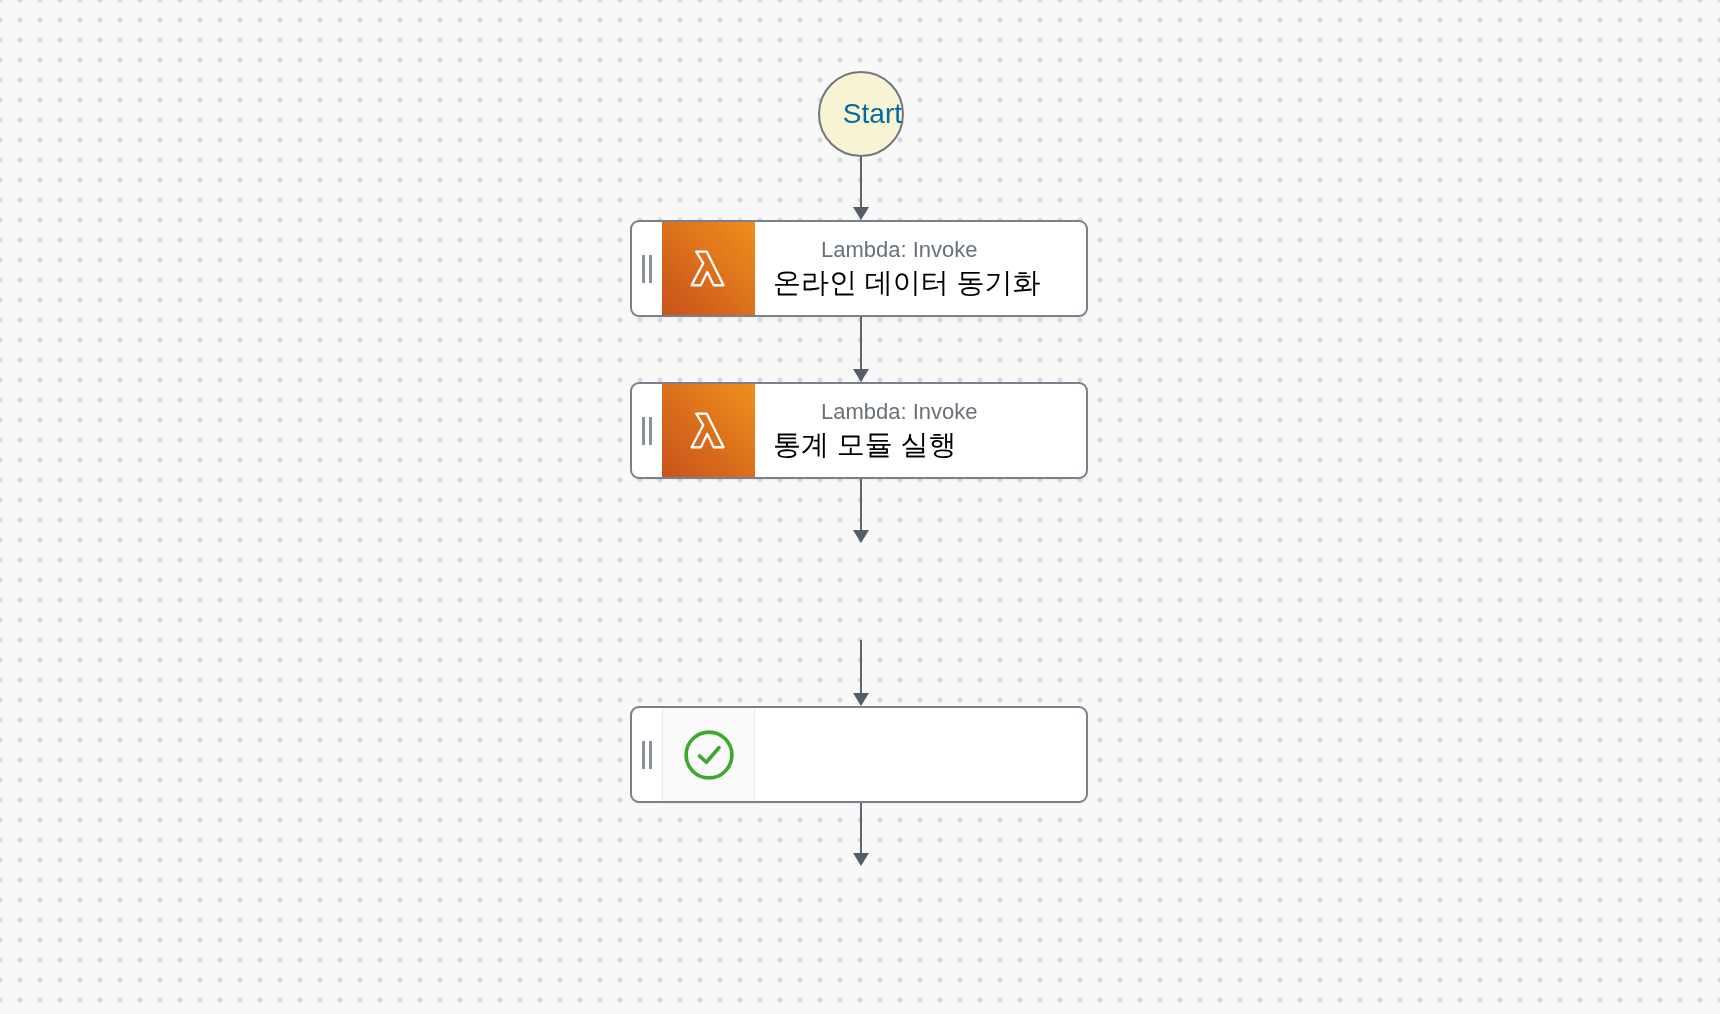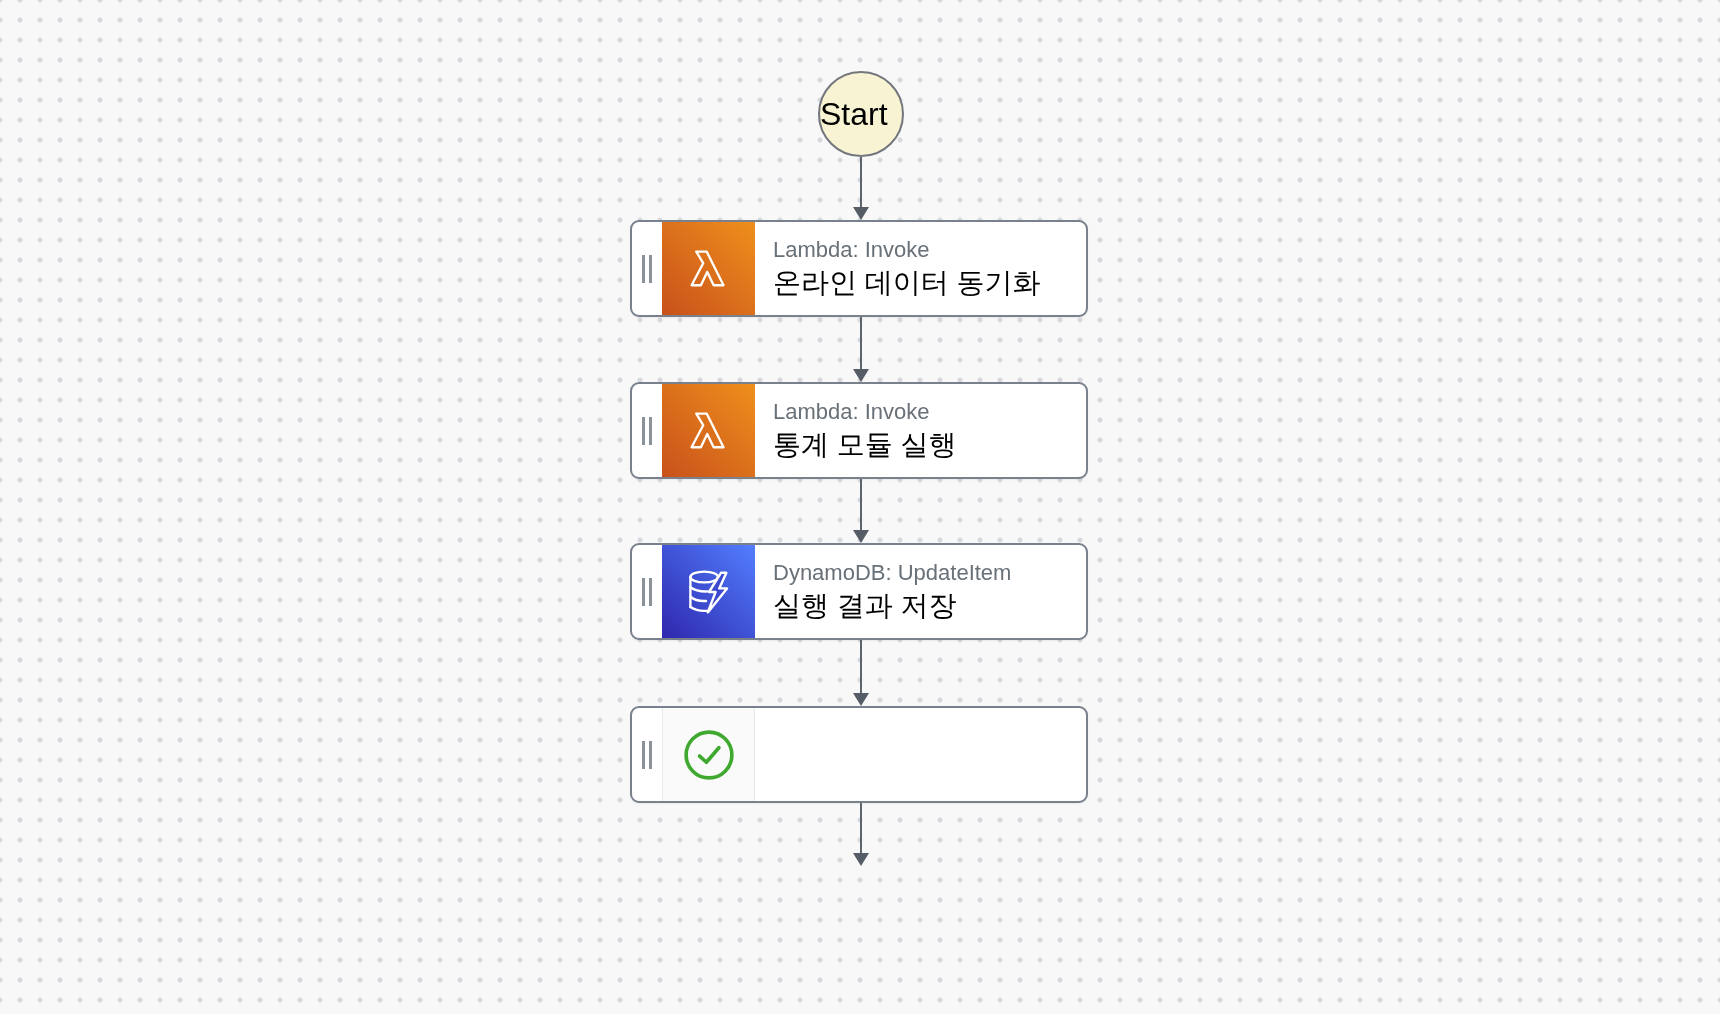--- a/index.html
+++ b/index.html
@@ -13,22 +13,22 @@
     background-position:10px 10px;
     font-family:"Liberation Sans","DejaVu Sans",sans-serif;
   }
   
   .terminal{
     position:absolute;left:818px;width:86px;height:86px;
     border-radius:50%;
     background:#f8f3d2;
     border:2px solid #73767c;
     box-sizing:border-box;
-    display:flex;align-items:center;justify-content:flex-start;
-    font-size:32px;color:#000000;
+    display:flex;align-items:center;justify-content:flex-end;
+    font-size:28px;color:#0369a1;
   }
   .terminal.start{top:71px;}
   .terminal.end{top:866px;}
   
   .edge{position:absolute;left:845px;width:32px;}
   .edge-line{position:absolute;left:15px;top:0;width:2px;background:#5c646e;}
   .edge-head{
     position:absolute;left:8px;width:0;height:0;
     border-left:8px solid transparent;
     border-right:8px solid transparent;
@@ -61,21 +61,21 @@
   .icon-succeed{
     background:#fafafa;
     border-left:1px solid #e8e9ec;
     border-right:1px solid #e8e9ec;
     box-sizing:border-box;
   }
   .texts{
     flex:1;display:flex;flex-direction:column;justify-content:center;
     padding-left:18px;gap:5px;min-width:0;
   }
-  .type-label{font-size:22px;color:#687078;line-height:1.1;}
+  .type-label{font-size:22px;color:#687078;line-height:1.1;margin-left:48px;}
   .state-name{font-size:28px;color:#000000;line-height:1.15;}
 </style>
 </head>
 <body>
 
 <div class="canvas">
 
   <div class="terminal start">
     <span>Start</span>
   </div>
@@ -120,41 +120,20 @@
       <div class="type-label">Lambda: Invoke</div>
       <div class="state-name">통계 모듈 실행</div>
     </div>
   </div>
 
   <div class="edge" style="top:479px;height:64px;">
     <div class="edge-line" style="height:52px;"></div>
     <div class="edge-head" style="top:51px;"></div>
   </div>
 
-  <div class="node n3">
-    <div class="handle">
-      <span class="bar"></span>
-      <span class="bar"></span>
-    </div>
-    <div class="icon-cell icon-dynamo">
-      <svg width="60" height="60" viewBox="0 0 100 100" fill="none" stroke="#ffffff" stroke-width="4" stroke-linecap="round" stroke-linejoin="round">
-        <ellipse cx="42" cy="25" rx="23" ry="9"></ellipse>
-        <path d="M19 25 V75"></path>
-        <path d="M65 25 V37"></path>
-        <path d="M19 42 Q30 50 48 49"></path>
-        <path d="M19 58 Q29 66 45 65"></path>
-        <path d="M19 75 Q31 83 49 81"></path>
-        <path d="M70 18 L50 50 H61 L48 84 L80 44 H67 L79 18 Z" fill="#3d49cf"></path>
-      </svg>
-    </div>
-    <div class="texts">
-      <div class="type-label">DynamoDB: UpdateItem</div>
-      <div class="state-name">실행 결과 저장</div>
-    </div>
-  </div>
 
   <div class="edge" style="top:640px;height:66px;">
     <div class="edge-line" style="height:54px;"></div>
     <div class="edge-head" style="top:53px;"></div>
   </div>
 
   <div class="node n4">
     <div class="handle">
       <span class="bar"></span>
       <span class="bar"></span>

